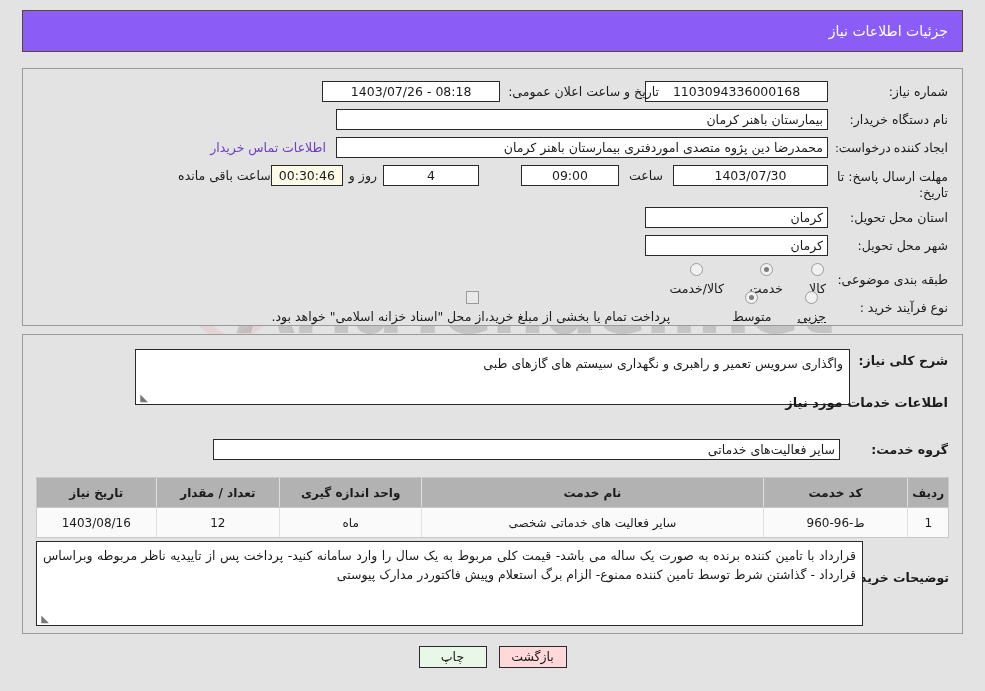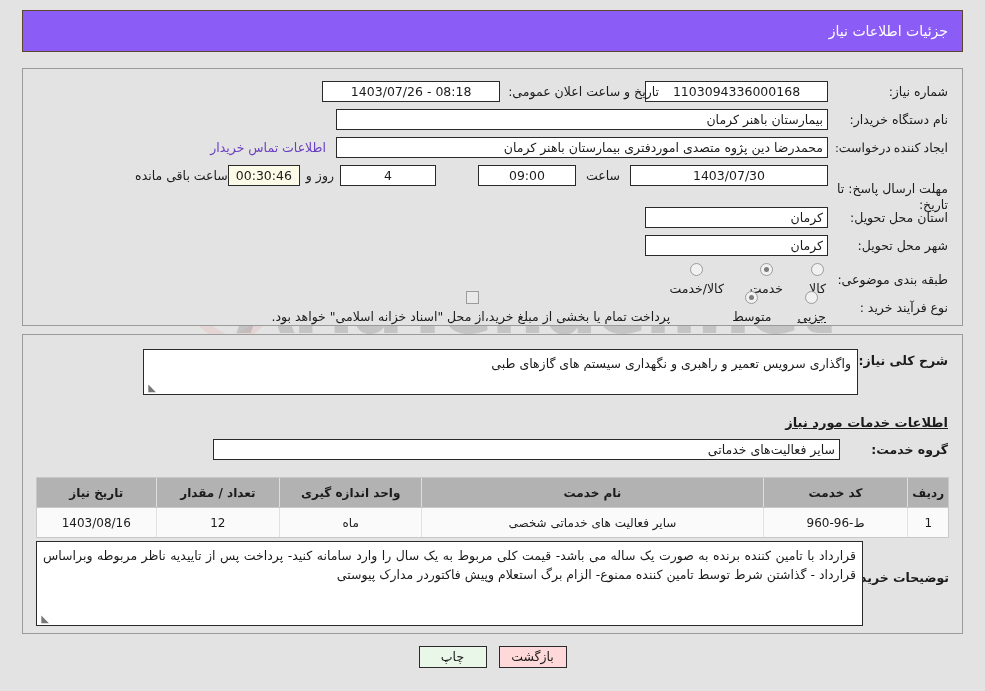--- a/index.html
+++ b/index.html
@@ -294,25 +294,25 @@
     <span class="lbl" style="width:112px;">نام دستگاه خریدار:</span>
     <span class="fld r" style="width:492px; margin-right:8px;">بیمارستان باهنر کرمان</span>
   </div>
 
   <div class="row" style="right:14px; top:68px;">
     <span class="lbl" style="width:112px;font-family:Liberation Serif, serif;">ایجاد کننده درخواست:</span>
     <span class="fld r" style="width:492px; margin-right:8px;">محمدرضا  دین پژوه متصدی اموردفتری بیمارستان باهنر کرمان</span>
     <span class="link" style="margin-right:10px;">اطلاعات تماس خریدار</span>
   </div>
 
-  <div class="row" style="right:14px; top:112px; align-items:flex-end;">
+  <div class="row" style="right:14px; top:100px; align-items:flex-end;">
     <span class="lbl" style="width:112px; white-space:normal; line-height:16px; display:block;">مهلت ارسال پاسخ: تا تاریخ:</span>
   </div>
   <div class="row" style="right:134px; top:96px;">
-    <span class="fld c" style="width:198px;">1403/07/30</span>
+    <span class="fld c" style="width:155px;">1403/07/30</span>
     <span class="lbl" style="margin:0 10px;">ساعت</span>
     <span class="fld c" style="width:98px;">09:00</span>
     <span class="fld c" style="width:96px; margin-right:42px;">4</span>
     <span class="lbl" style="margin:0 6px;">روز و</span>
     <span class="fld c timer" style="width:72px;">00:30:46</span>
     <span class="lbl" style="margin-right:0;">ساعت باقی مانده</span>
   </div>
 
   <div class="row" style="right:14px; top:138px;">
     <span class="lbl" style="width:112px;">استان محل تحویل:</span>
@@ -355,26 +355,26 @@
       <span class="radio-label" style="margin-right:4px;">پرداخت تمام یا بخشی از مبلغ خرید،از محل "اسناد خزانه اسلامی" خواهد بود.</span>
     </span>
   </div>
 </div>
 
 <div class="panel" id="panel-bottom">
 
   <div class="row" style="right:14px; top:14px; align-items:flex-start;">
     <span class="lbl lbl-b" style="width:92px; padding-top:4px;">شرح کلی نیاز:</span>
   </div>
-  <div class="ta" style="position:absolute; right:104px; top:14px; width:715px; height:46px;">
+  <div class="ta" style="position:absolute; right:112px; top:14px; width:715px; height:56px;">
     <span>واگذاری سرویس تعمیر و راهبری و نگهداری سیستم های گازهای طبی</span>
     <span class="grip">◣</span>
   </div>
 
-  <div class="section-head" style="right:14px; top:80px;text-decoration:underline;">اطلاعات خدمات مورد نیاز</div>
+  <div class="section-head" style="right:14px; top:60px;">اطلاعات خدمات مورد نیاز</div>
 
   <div class="row" style="right:14px; top:104px;">
     <span class="lbl lbl-b" style="width:92px;">گروه خدمت:</span>
     <span class="fld r" style="width:627px; margin-right:16px;">سایر فعالیت‌های خدماتی</span>
   </div>
 </div>
 
 <div class="tbl-wrap">
   <table class="grid">
     <thead>

